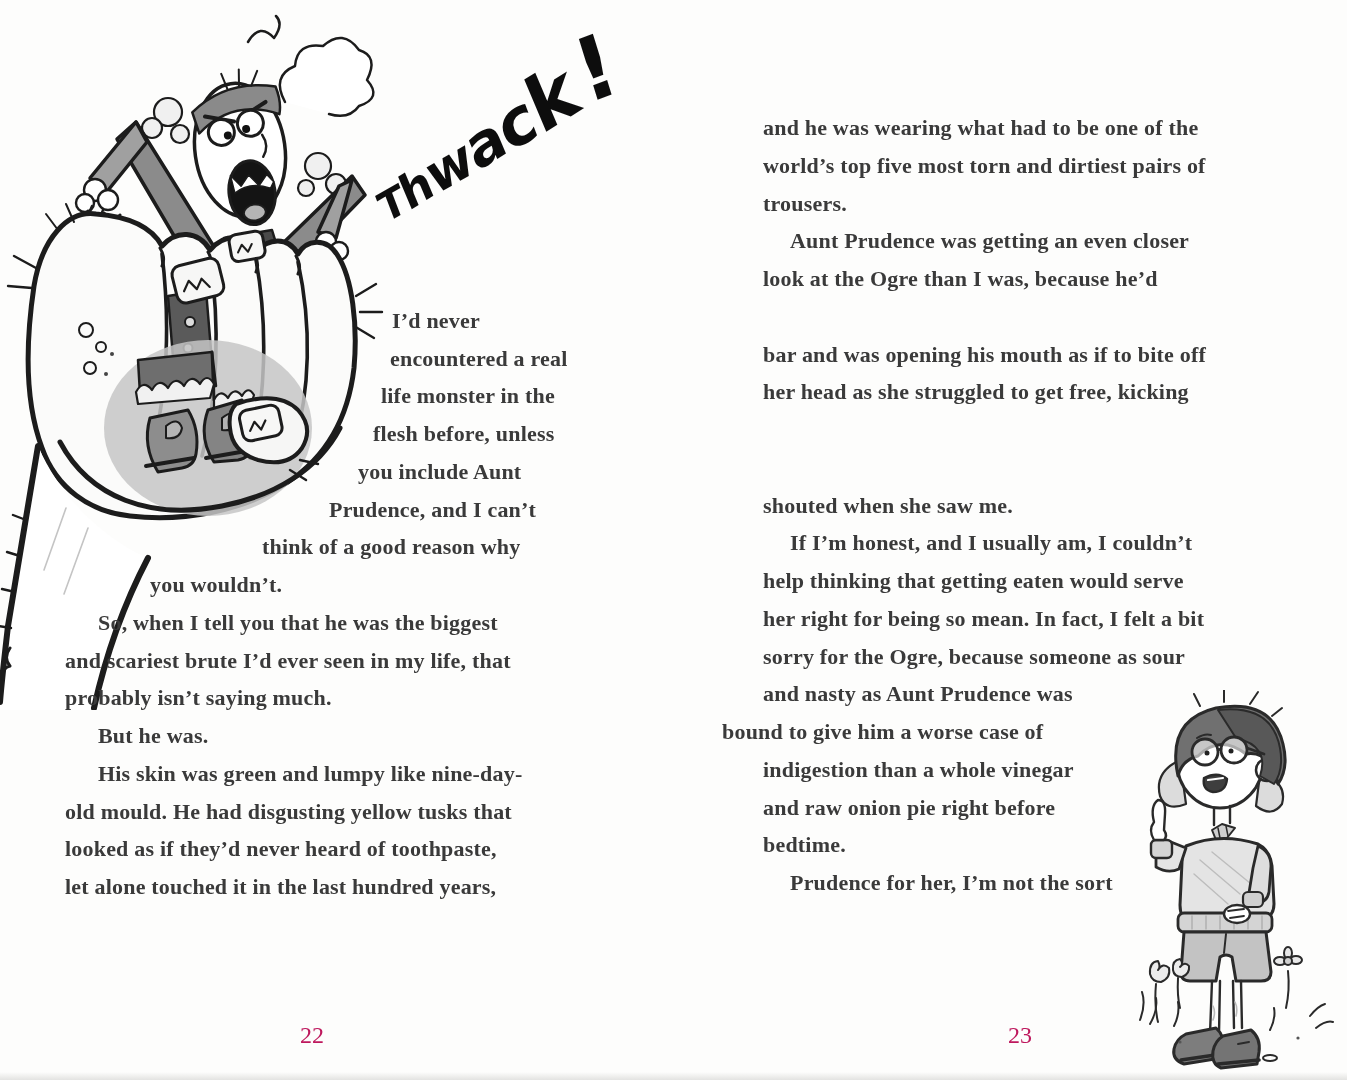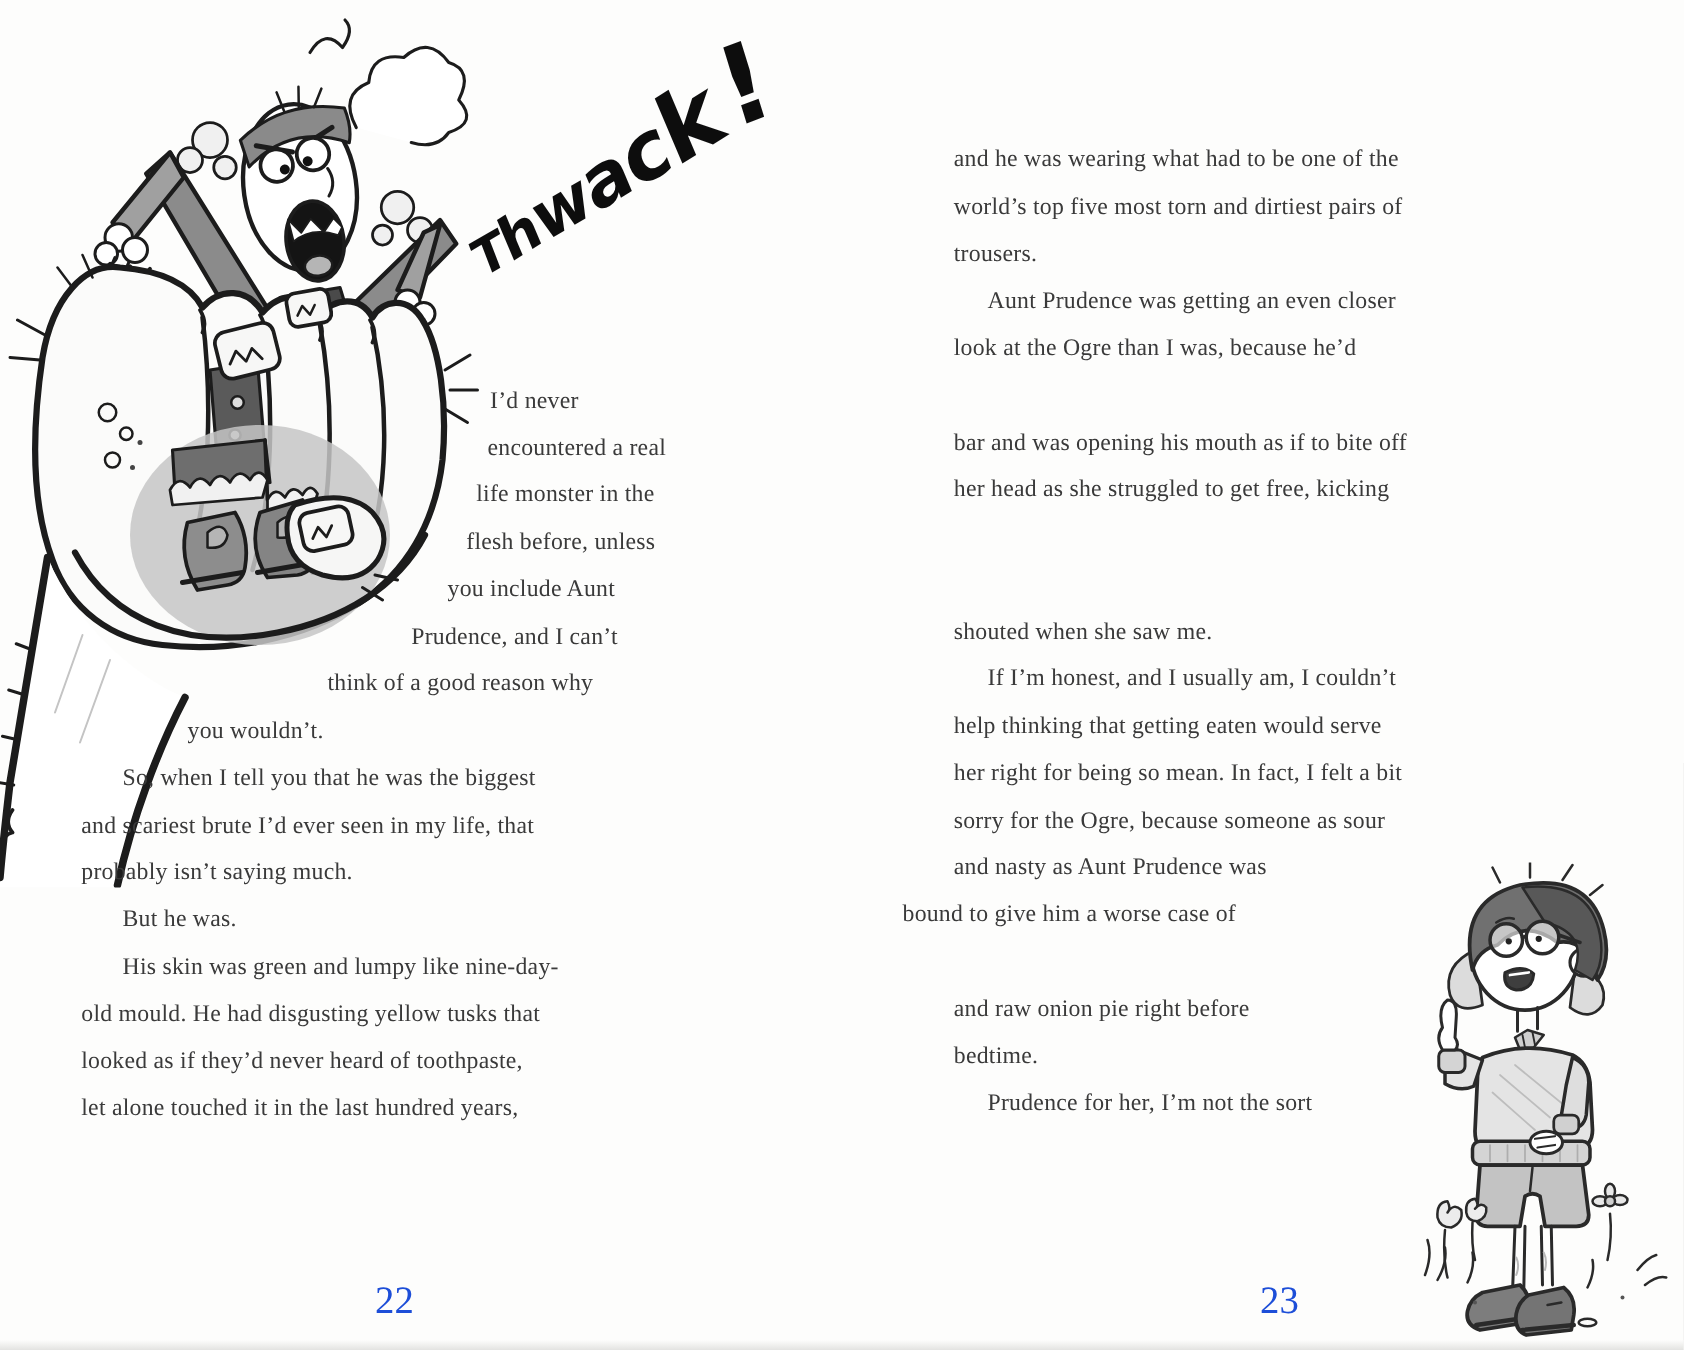--- a/index.html
+++ b/index.html
@@ -3,25 +3,26 @@
 <meta charset="utf-8">
 <style>
   html,body{margin:0;padding:0;background:#e8e8e8;}
   .spread{
     position:relative;width:1347px;height:1080px;margin:0 auto;
     background:#fdfdfc;overflow:hidden;
     font-family:"Liberation Serif","DejaVu Serif",serif;
     color:#3a3a3a;
   }
   .tl{
-    position:absolute;font-size:19px;line-height:30px;letter-spacing:.2px;
+    position:absolute;font-size:22px;line-height:30px;letter-spacing:.2px;
     white-space:nowrap;
+    font-weight:bold;
   }
   .pagenum{
-    position:absolute;font-size:31px;color:#1d4ed8;
+    position:absolute;font-size:24px;color:#be185d;
   }
   
   .sfx{
     position:absolute;left:394px;top:148px;
     transform:rotate(-30deg);transform-origin:0 100%;
     font-family:"DejaVu Sans","Liberation Sans",sans-serif;
     font-weight:900;color:#0d0d0d;white-space:nowrap;line-height:1;
   }
   .sfx span{display:inline-block;transform:skewX(-9deg);letter-spacing:-1px;}
   .sfx span:nth-child(1){font-size:40px}
@@ -218,20 +219,21 @@
   <div class="tl" style="left:763px;top:264px">look at the Ogre than I was, because he’d</div>
   <div class="tl" style="left:763px;top:340px">bar and was opening his mouth as if to bite off</div>
   <div class="tl" style="left:763px;top:377px">her head as she struggled to get free, kicking</div>
   <div class="tl" style="left:790px;top:528px">If I’m honest, and I usually am, I couldn’t</div>
   <div class="tl" style="left:763px;top:491px">shouted when she saw me.</div>
   <div class="tl" style="left:763px;top:566px">help thinking that getting eaten would serve</div>
   <div class="tl" style="left:763px;top:604px">her right for being so mean. In fact, I felt a bit</div>
   <div class="tl" style="left:763px;top:642px">sorry for the Ogre, because someone as sour</div>
   <div class="tl" style="left:763px;top:679px">and nasty as Aunt Prudence was</div>
   <div class="tl" style="left:722px;top:717px">bound to give him a worse case of</div>
+  <div class="tl" style="left:763px;top:755px">indigestion than a whole vinegar</div>
   <div class="tl" style="left:763px;top:793px">and raw onion pie right before</div>
   <div class="tl" style="left:763px;top:830px">bedtime.</div>
   <div class="tl" style="left:790px;top:868px">Prudence for her, I’m not the sort</div>
 
   <div class="pagenum" style="left:1008px;top:1022px">23</div>
 
   <svg class="illo" style="left:1120px;top:690px" width="227" height="390" viewBox="0 0 227 390" aria-hidden="true">
     <g fill="none" stroke="#2a2a2a" stroke-linecap="round" stroke-linejoin="round">
 
       <path d="M60,70 Q34,82 40,106 Q46,122 66,114 Z" fill="#dcdcdc" stroke-width="2.2"></path>

